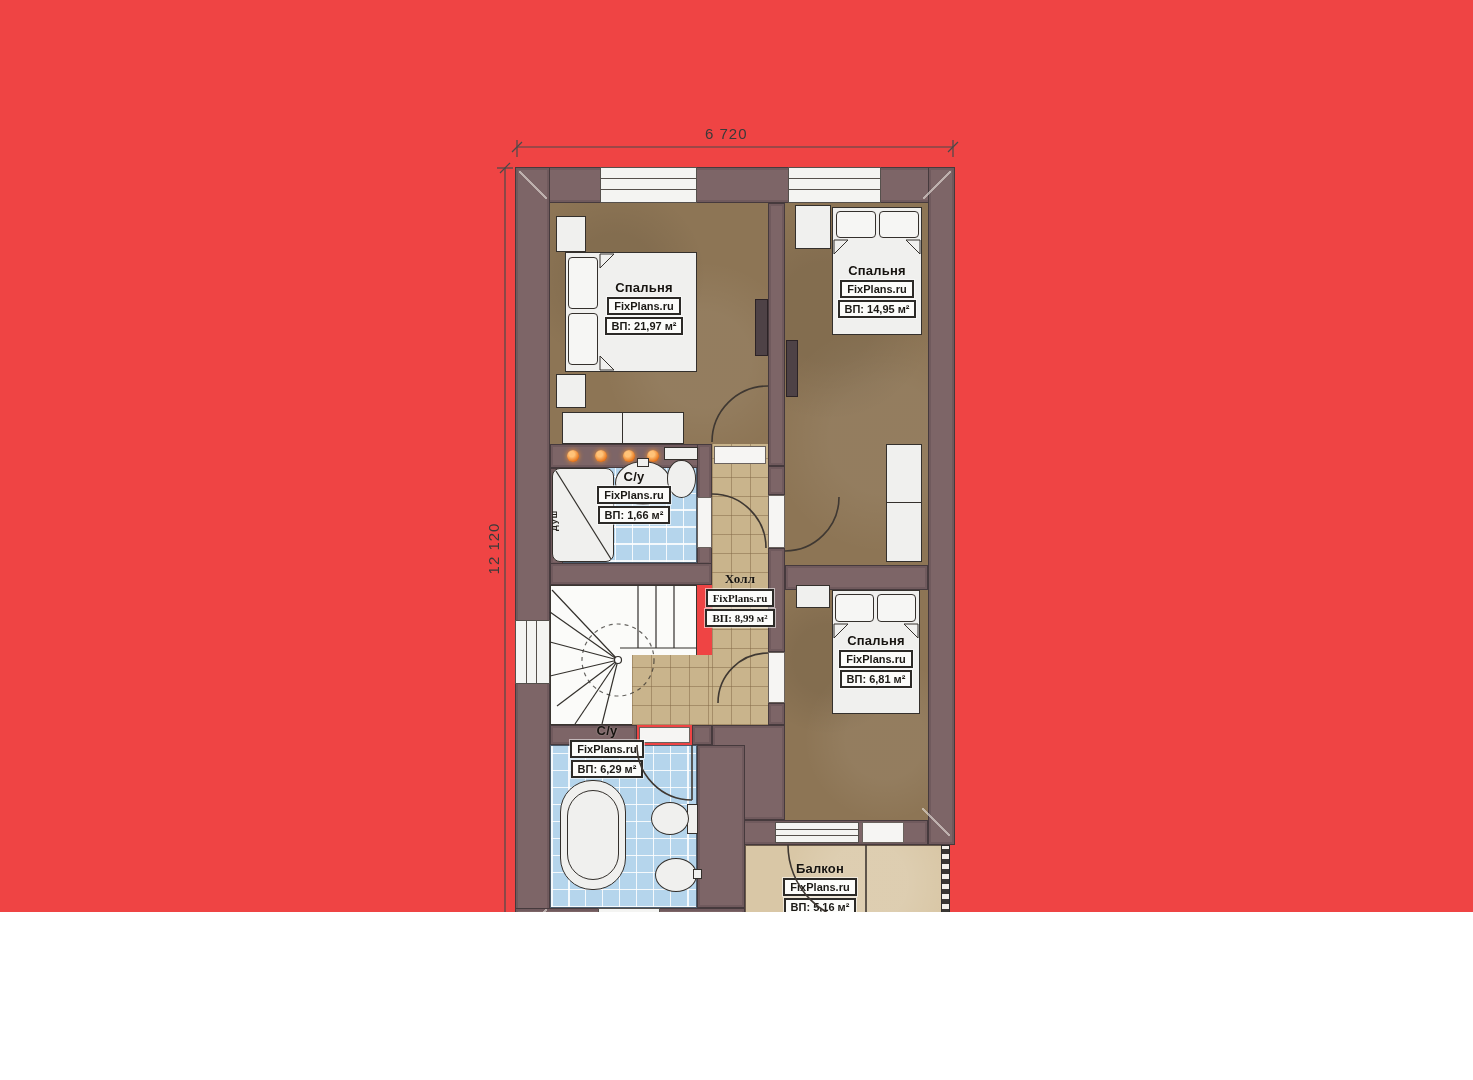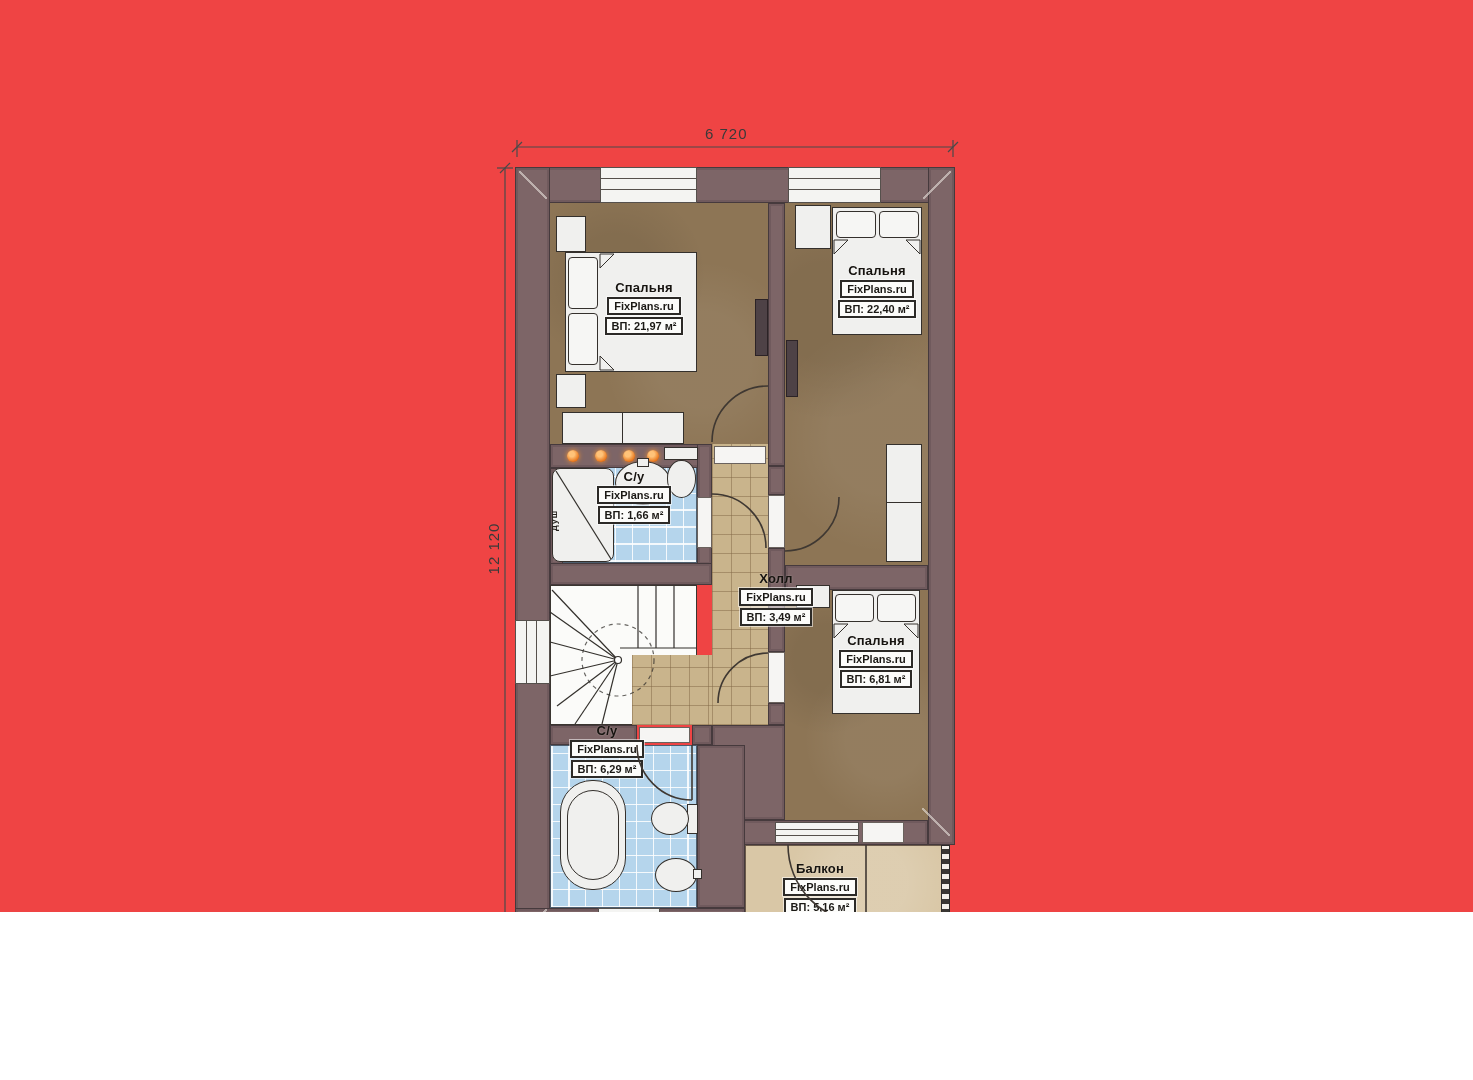--- a/index.html
+++ b/index.html
@@ -153,31 +153,31 @@
   <div class="post" style="left:920px;top:912px;width:40px;height:38px;"></div>
 
   <div class="rlabel" style="left:588px;top:280px;width:112px;">
     <div class="rname">Спальня</div>
     <div class="rbox">FixPlans.ru</div>
     <div class="rbox">ВП: 21,97 м²</div>
   </div>
   <div class="rlabel" style="left:828px;top:263px;width:98px;">
     <div class="rname">Спальня</div>
     <div class="rbox">FixPlans.ru</div>
-    <div class="rbox">ВП: 22,40 м²</div>
+    <div class="rbox">ВП: 14,95 м²</div>
   </div>
   <div class="rlabel" style="left:588px;top:469px;width:92px;">
     <div class="rname">С/у</div>
     <div class="rbox">FixPlans.ru</div>
     <div class="rbox">ВП: 1,66 м²</div>
   </div>
-  <div class="rlabel" style="left:736px;top:571px;width:80px;">
+  <div class="rlabel" style="left:700px;top:571px;width:80px;font-family:Liberation Serif, serif;">
     <div class="rname">Холл</div>
     <div class="rbox">FixPlans.ru</div>
-    <div class="rbox">ВП: 3,49 м²</div>
+    <div class="rbox">ВП: 8,99 м²</div>
   </div>
   <div class="rlabel" style="left:826px;top:633px;width:100px;">
     <div class="rname">Спальня</div>
     <div class="rbox">FixPlans.ru</div>
     <div class="rbox">ВП: 6,81 м²</div>
   </div>
   <div class="rlabel" style="left:562px;top:723px;width:90px;">
     <div class="rname">С/у</div>
     <div class="rbox">FixPlans.ru</div>
     <div class="rbox">ВП: 6,29 м²</div>

